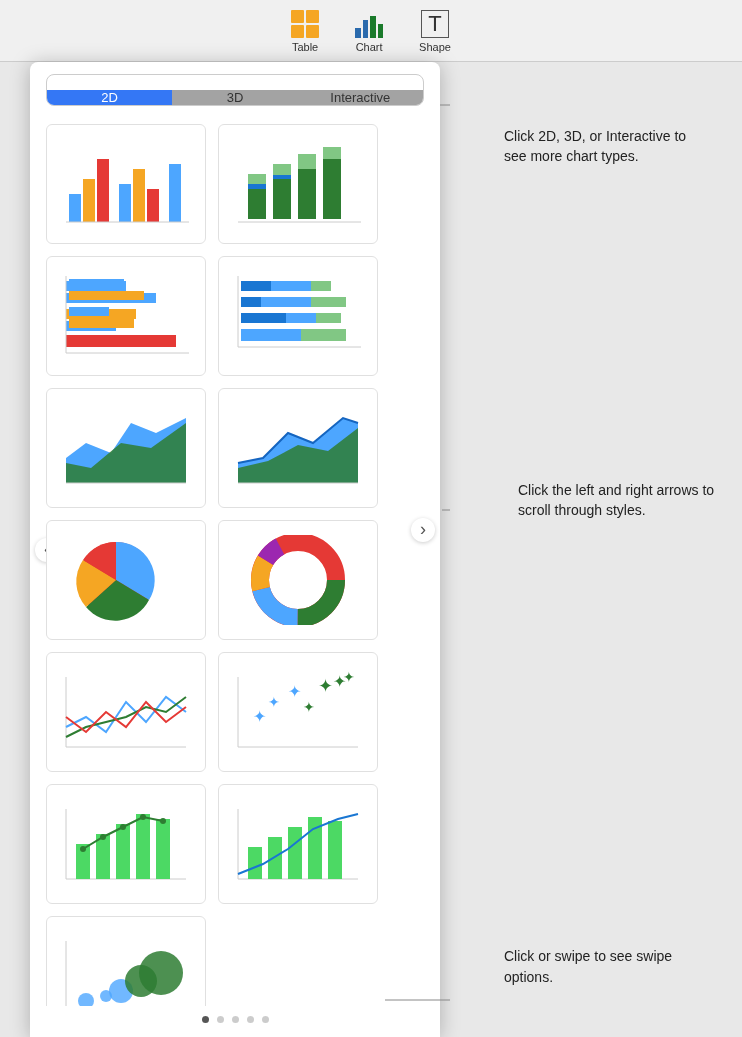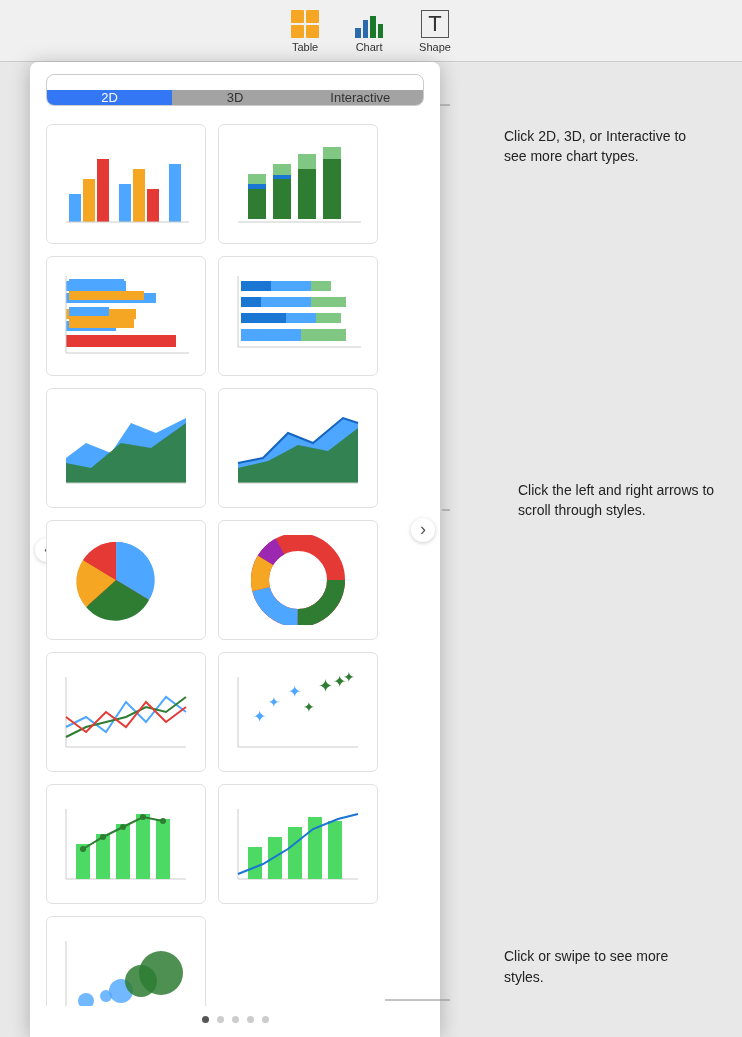--- a/index.html
+++ b/index.html
@@ -452,21 +452,21 @@
 
 <div class="callout" style="top: 90px; right: 38px; margin-top: 36px;">
   <span>Click 2D, 3D, or Interactive to see more chart types.</span>
 </div>
 
 <div class="callout" style="top: 480px; right: 24px;">
   <span>Click the left and right arrows to scroll through styles.</span>
 </div>
 
 <div class="callout" style="bottom: 50px; right: 38px;">
-  <span>Click or swipe to see more styles.</span>
+  <span>Click or swipe to see swipe options.</span>
 </div>
 
 <svg style="position:absolute;top:0;left:0;width:742px;height:1037px;pointer-events:none;">
 
   <line x1="450" y1="105" x2="440" y2="105" stroke="#888" stroke-width="1"></line>
 
   <line x1="450" y1="510" x2="442" y2="510" stroke="#888" stroke-width="1"></line>
 
   <line x1="450" y1="1000" x2="385" y2="1000" stroke="#888" stroke-width="1"></line>
 </svg>

